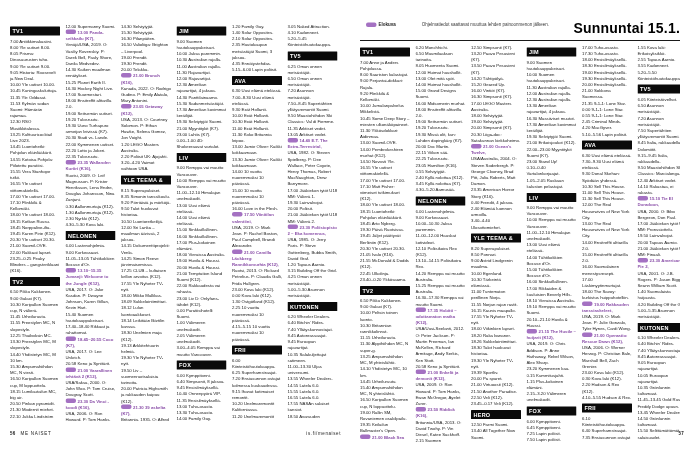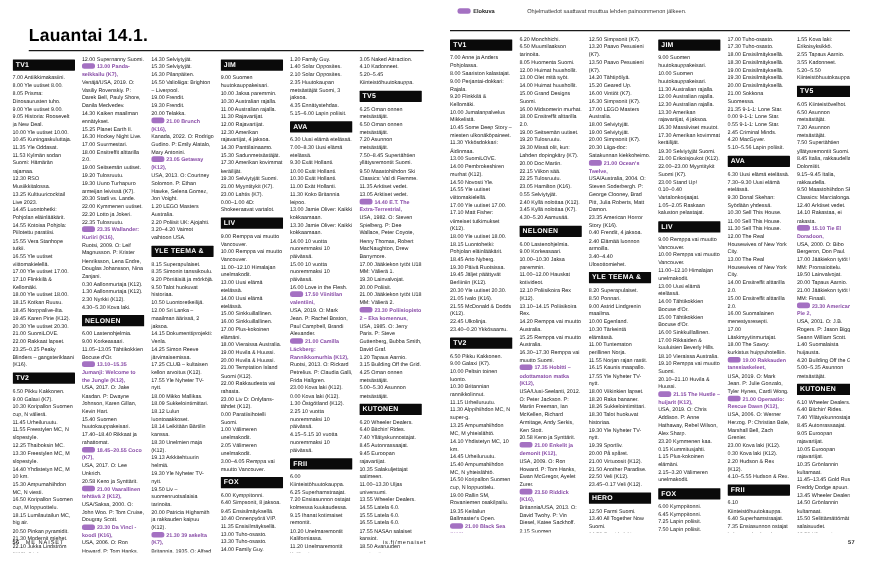--- a/index.html
+++ b/index.html
@@ -31,23 +31,20 @@
   .foot-left b{font-weight:bold;margin-right:10px;letter-spacing:0.5px;}
   .foot-right{font-size:9px;color:#222;letter-spacing:1.2px;}
   .page-right .footwrap{justify-content:flex-end;}
 </style>
 </head>
 <body>
 
 <div class="spread">
 
   <div class="page page-left">
-    <div class="pghead">
-      <div class="title">Lauantai 14.1.</div>
-    </div>
     <div class="cols">
       <div class="colwrap half">
           <div class="col">
             <div class="ch">TV1</div>
             <div class="it">7.00 Antiikkimakasiini.</div>
             <div class="it">8.00 Yle uutiset 8.00.</div>
             <div class="it">8.05 Prisma: Dinosaurusten tuho.</div>
             <div class="it">9.00 Yle uutiset 9.00.</div>
             <div class="it">9.05 Historia: Roosevelt ja New Deal.</div>
             <div class="it">10.00 Yle uutiset 10.00.</div>
@@ -288,20 +285,21 @@
     <div class="footer">
       <div class="footwrap half">
         <span class="foot-left"><b>56</b><span>ME NAISET</span></span>
         <span class="foot-right">is.fi/menaiset</span>
       </div>
     </div>
   </div>
 
   <div class="page page-right">
     <div class="pghead">
+      <div class="title">Sunnuntai 15.1.</div>
       <div class="legendwrap">
         <div class="legend half">
           <span class="badge"></span>
           <span class="legend-label">Elokuva</span>
           <span class="legend-note">Ohjelmatiedot saattavat muuttua lehden painoonmenon jälkeen.</span>
         </div>
       </div>
     </div>
     <div class="cols">
       <div class="colwrap half">

